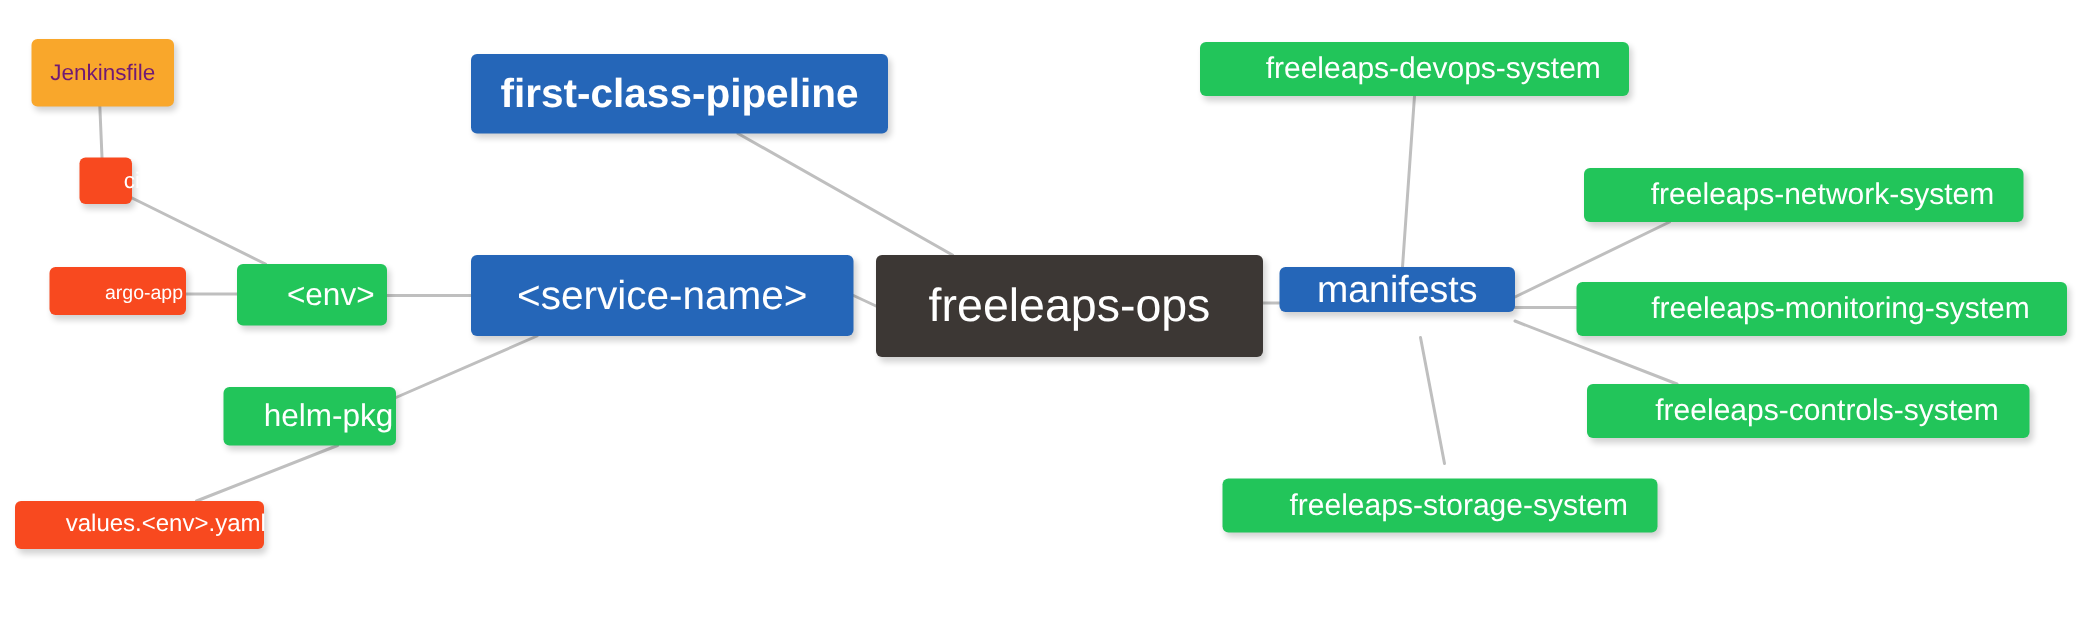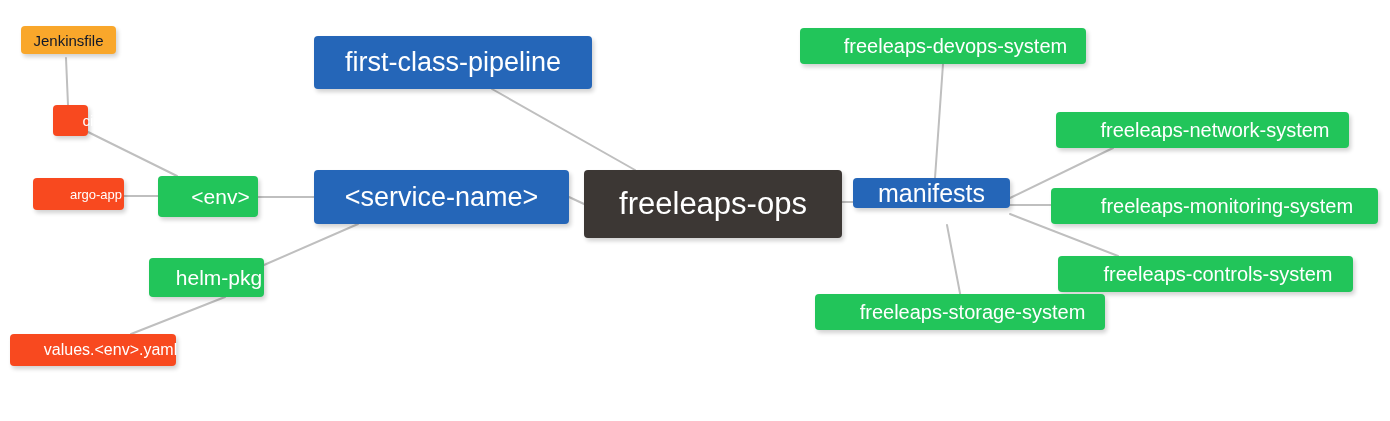--- a/index.html
+++ b/index.html
@@ -74,26 +74,26 @@
       <polyline points="935,178 943,64" fill="none" stroke="#bfbfbf" stroke-width="2" stroke-linecap="round"></polyline>
       <polyline points="1010,198 1113,148" fill="none" stroke="#bfbfbf" stroke-width="2" stroke-linecap="round"></polyline>
       <polyline points="1010,205 1051,205" fill="none" stroke="#bfbfbf" stroke-width="2" stroke-linecap="round"></polyline>
       <polyline points="1010,214 1118,256" fill="none" stroke="#bfbfbf" stroke-width="2" stroke-linecap="round"></polyline>
       <polyline points="947,225 963,309" fill="none" stroke="#bfbfbf" stroke-width="2" stroke-linecap="round"></polyline>
     </svg>
   <div id="node-layer">
       <div class="node node-root" style="left: 584px; top: 170px; width: 258px; height: 68px; font-size: 31px; background: rgb(60, 55, 52); color: rgb(255, 255, 255);">freeleaps-ops</div>
       <div class="node node-blue" style="left: 314px; top: 170px; width: 255px; height: 54px; font-size: 27px; background: rgb(37, 102, 184); color: rgb(255, 255, 255); text-align: center;">&lt;service-name&gt;</div>
       <div class="node node-blue" style="left: 853px; top: 178px; width: 157px; height: 30px; font-size: 25px; background: rgb(37, 102, 184); color: rgb(255, 255, 255);">manifests</div>
-      <div class="node node-blue" style="left: 314px; top: 36px; width: 278px; height: 53px; font-size: 27px; background: rgb(37, 102, 184); color: rgb(255, 255, 255);">first-class-pipeline</div>
+      <div class="node node-blue" style="left: 314px; top: 36px; width: 278px; height: 53px; font-size: 27px; background: rgb(37, 102, 184); color: rgb(255, 255, 255); font-weight: bold;">first-class-pipeline</div>
       <div class="node node-green" style="left: 158px; top: 176px; width: 100px; height: 41px; font-size: 21px; background: rgb(34, 197, 90); color: rgb(255, 255, 255);">&lt;env&gt;</div>
       <div class="node node-green" style="left: 149px; top: 258px; width: 115px; height: 39px; font-size: 21px; background: rgb(34, 197, 90); color: rgb(255, 255, 255);">helm-pkg</div>
       <div class="node node-red" style="left: 10px; top: 334px; width: 166px; height: 32px; font-size: 16px; background: rgb(248, 73, 31); color: rgb(255, 255, 255);">values.&lt;env&gt;.yaml</div>
       <div class="node node-red" style="left: 33px; top: 178px; width: 91px; height: 32px; font-size: 13px; background: rgb(248, 73, 31); color: rgb(255, 255, 255);">argo-app</div>
       <div class="node node-red" style="left: 53px; top: 105px; width: 31px; height: 31px; font-size: 15px; background: rgb(248, 73, 31); color: rgb(255, 255, 255);">ci</div>
-      <div class="node node-orange" style="left: 21px; top: 26px; width: 95px; height: 28px; font-size: 15px; background: rgb(249, 167, 43); color: #0f172a;">Jenkinsfile</div>
+      <div class="node node-orange" style="left: 21px; top: 26px; width: 95px; height: 45px; font-size: 15px; background: rgb(249, 167, 43); color: #701a75;">Jenkinsfile</div>
       <div class="node node-green" style="left: 800px; top: 28px; width: 286px; height: 36px; font-size: 20px; background: rgb(34, 197, 90); color: rgb(255, 255, 255);">freeleaps-devops-system</div>
       <div class="node node-green" style="left: 1056px; top: 112px; width: 293px; height: 36px; font-size: 20px; background: rgb(34, 197, 90); color: rgb(255, 255, 255);">freeleaps-network-system</div>
       <div class="node node-green" style="left: 1051px; top: 188px; width: 327px; height: 36px; font-size: 20px; background: rgb(34, 197, 90); color: rgb(255, 255, 255);">freeleaps-monitoring-system</div>
       <div class="node node-green" style="left: 1058px; top: 256px; width: 295px; height: 36px; font-size: 20px; background: rgb(34, 197, 90); color: rgb(255, 255, 255);">freeleaps-controls-system</div>
-      <div class="node node-green" style="left: 815px; top: 294px; width: 290px; height: 36px; font-size: 20px; background: rgb(34, 197, 90); color: rgb(255, 255, 255);">freeleaps-storage-system</div>
+      <div class="node node-green" style="left: 815px; top: 319px; width: 290px; height: 36px; font-size: 20px; background: rgb(34, 197, 90); color: rgb(255, 255, 255);">freeleaps-storage-system</div>
     </div>
 </div>
 
 </body></html>

